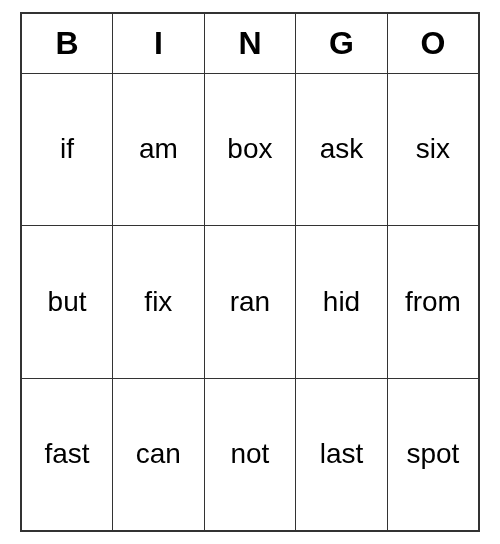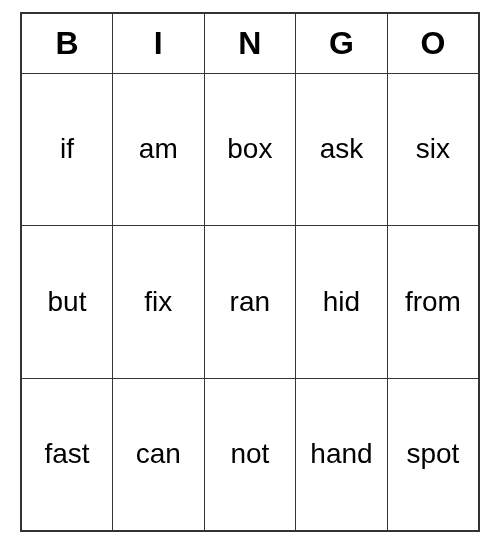--- a/index.html
+++ b/index.html
@@ -72,17 +72,17 @@
         <td>but</td>
         <td>fix</td>
         <td>ran</td>
         <td>hid</td>
         <td>from</td>
       </tr>
       <tr>
         <td>fast</td>
         <td>can</td>
         <td>not</td>
-        <td>hand</td>
+        <td>last</td>
         <td>spot</td>
       </tr>
     </tbody>
 </table>
 
 </body></html>

